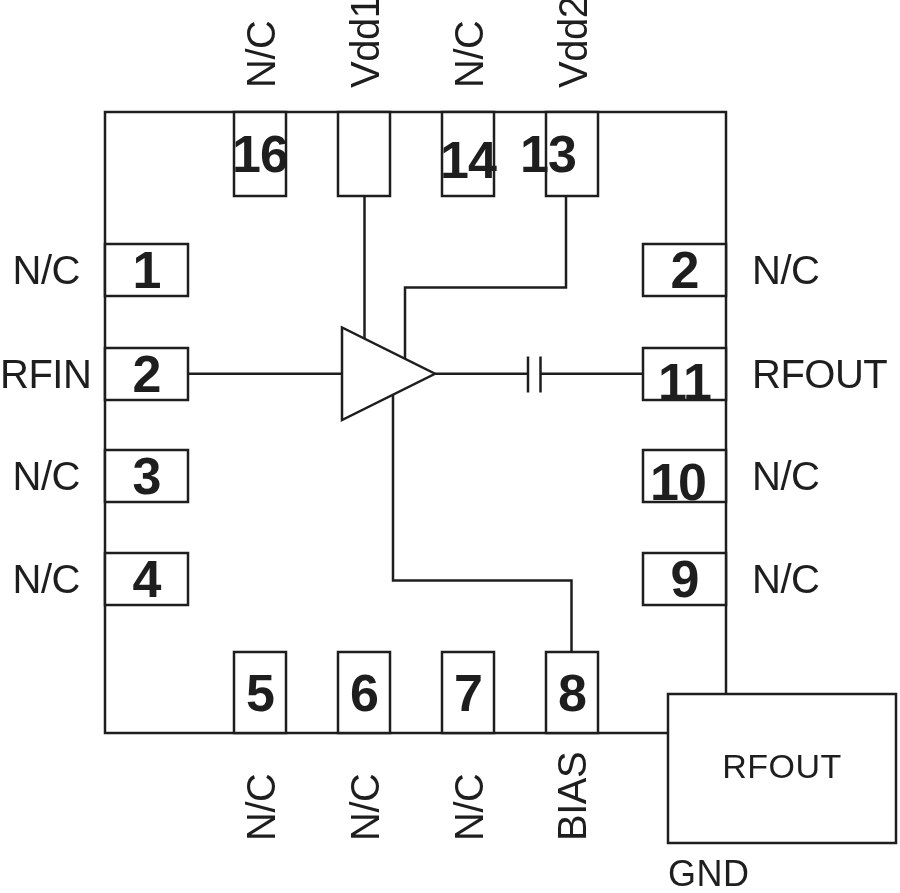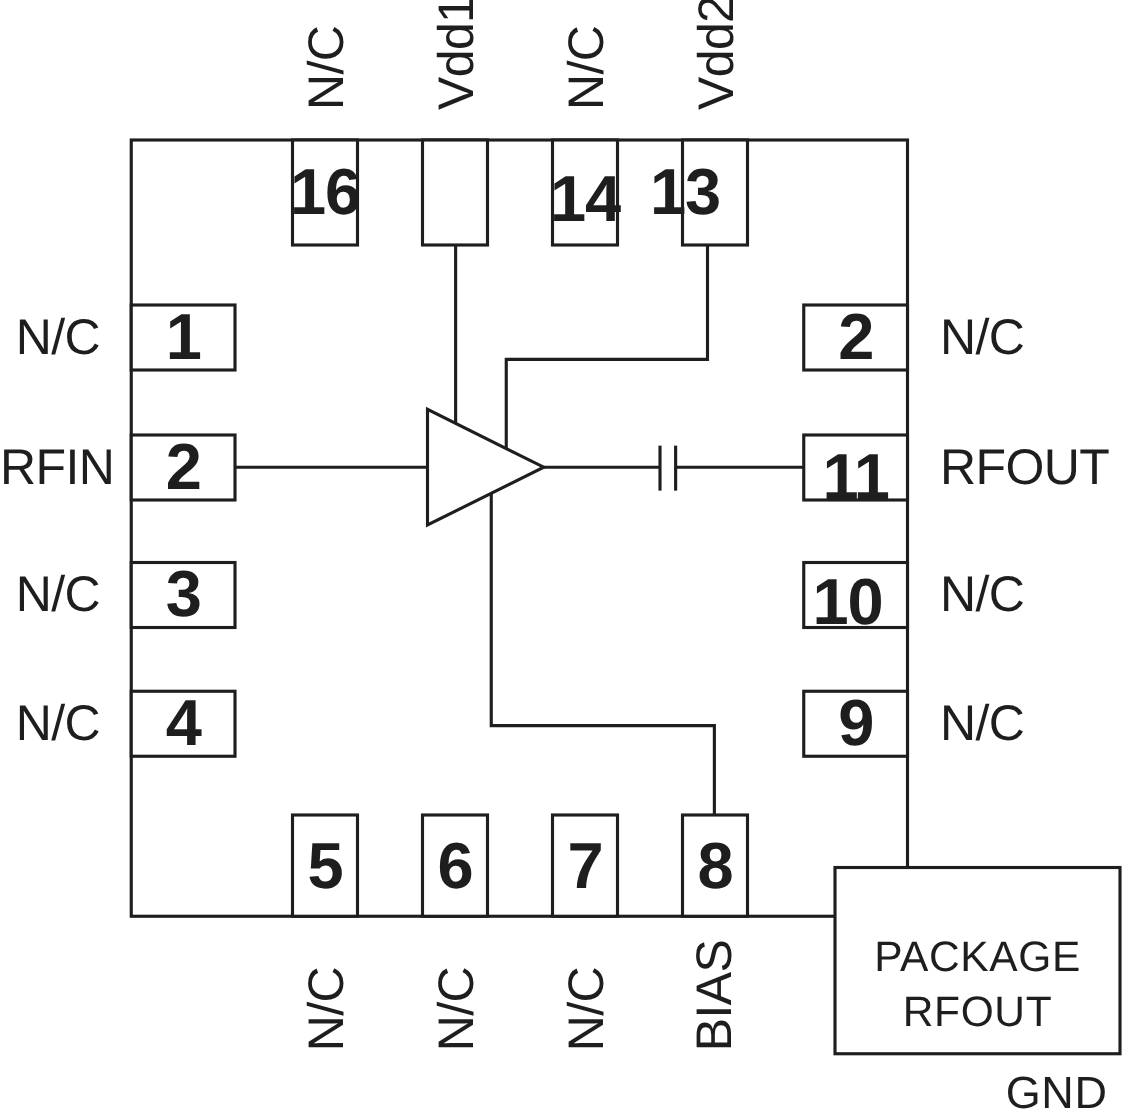--- a/index.html
+++ b/index.html
@@ -20,21 +20,21 @@
   .lbl-right { left:752px; text-align:left; }
   .vlbl {
     position:absolute; font-size:40px; letter-spacing:-0.5px; line-height:1;
     white-space:nowrap; transform-origin:0 100%; transform:rotate(-90deg);
   }
   .base-text {
     position:absolute; left:668px; top:744px; width:228px; text-align:center;
     font-size:34px; line-height:44px; letter-spacing:0.5px;
   }
   .gnd-text {
-    position:absolute; left:668px; top:856px; width:218px; text-align:right;
+    position:absolute; left:668px; top:856px; width:218px; text-align:left;
     font-size:36px; letter-spacing:0.5px; line-height:1;
   }
 </style>
 </head>
 <body>
 
 <div id="canvas">
 
   <svg id="wire-layer" viewBox="0 0 900 893" fill="none" stroke="#1e1e1e" stroke-width="2.5">
 
@@ -108,18 +108,17 @@
   <div class="vlbl" style="left:385px;top:48px">Vdd1</div>
   <div class="vlbl" style="left:489px;top:48px">N/C</div>
   <div class="vlbl" style="left:593px;top:48px">Vdd2</div>
 
   <div class="vlbl" style="left:281px;top:801px">N/C</div>
   <div class="vlbl" style="left:385px;top:801px">N/C</div>
   <div class="vlbl" style="left:489px;top:801px">N/C</div>
   <div class="vlbl" style="left:592px;top:801px">BIAS</div>
 
   <div class="base-text">
-    <div>PACKAGE</div>
     <div>RFOUT</div>
   </div>
   <div class="gnd-text">GND</div>
 
 </div>
 
 </body></html>

